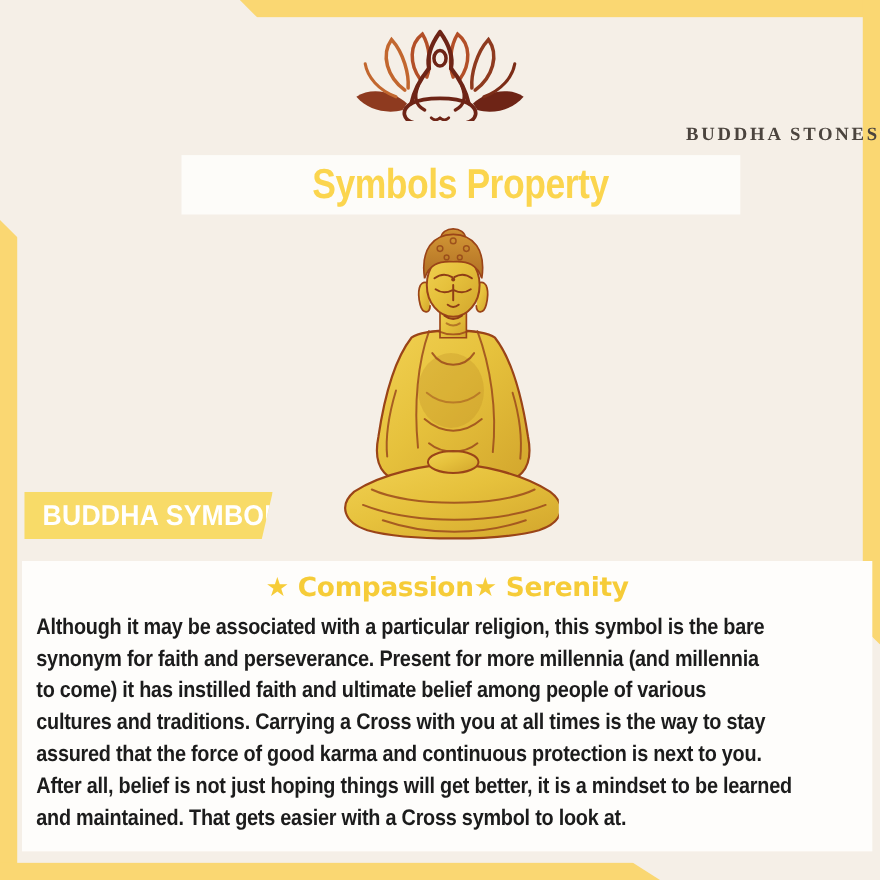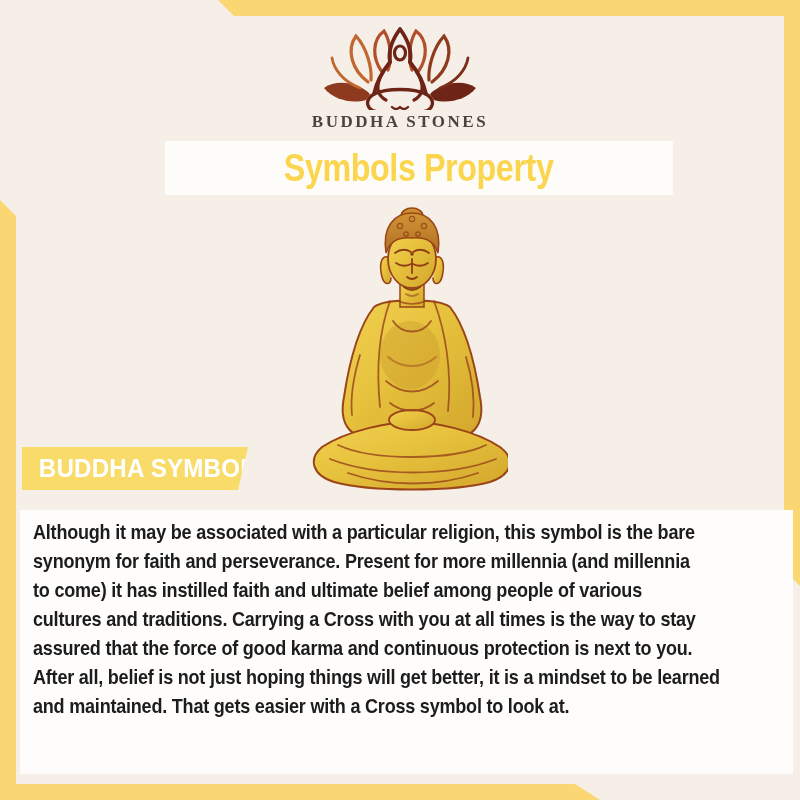--- a/index.html
+++ b/index.html
@@ -14,21 +14,21 @@
     clip-path:polygon(0 0,100% 0,100% 100%,16px 100%);}
   .bar-right{left:784px;top:0;width:16px;height:586px;
     clip-path:polygon(0 0,100% 0,100% 100%,0 calc(100% - 16px));}
   .bar-left{left:0;top:200px;width:16px;height:600px;
     clip-path:polygon(0 0,100% 16px,100% 100%,0 100%);}
   .bar-bottom{left:0;top:784px;width:600px;height:16px;
     clip-path:polygon(0 0,calc(100% - 25px) 0,100% 100%,0 100%);}
   
   .logo-svg{position:absolute;left:322px;top:26px;width:156px;height:84px;}
   .brand-name{
-    position:absolute;left:0;top:112px;width:800px;text-align:center;
+    position:absolute;left:0;top:112px;width:800px;text-align:right;
     font-family:"Liberation Serif",serif;font-size:17px;font-weight:600;
     letter-spacing:2.5px;color:#4B443E;
   }
   
   .heading-box{
     position:absolute;left:165px;top:141px;width:508px;height:54px;
     background:#FDFCF9;display:flex;align-items:center;justify-content:center;
   }
   .heading-text{
     font-size:38px;font-weight:700;color:#FBD54E;white-space:nowrap;
@@ -166,20 +166,21 @@
         <path d="M40,266 C80,280 130,280 170,266"></path>
       </g>
     </g>
   </svg>
 
   <div class="ribbon">
     <span class="ribbon-text">BUDDHA SYMBOL</span>
   </div>
 
   <div class="panel">
+    <div class="stars-line">★ Compassion★ Serenity</div>
     <div class="para">
         <div class="line">Although it may be associated with a particular religion, this symbol is the bare</div>
         <div class="line">synonym for faith and perseverance. Present for more millennia (and millennia</div>
         <div class="line">to come) it has instilled faith and ultimate belief among people of various</div>
         <div class="line">cultures and traditions. Carrying a Cross with you at all times is the way to stay</div>
         <div class="line">assured that the force of good karma and continuous protection is next to you.</div>
         <div class="line">After all, belief is not just hoping things will get better, it is a mindset to be learned</div>
         <div class="line">and maintained. That gets easier with a Cross symbol to look at.</div>
       </div>
   </div>

